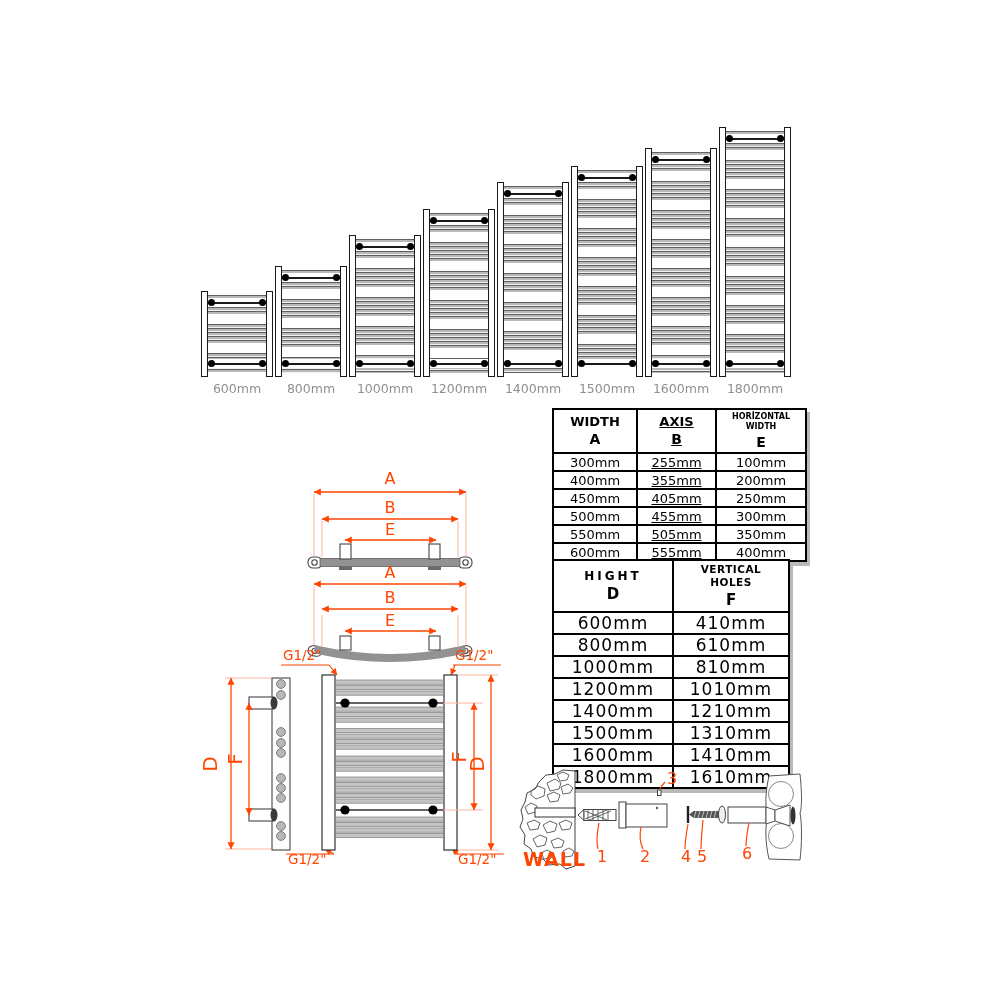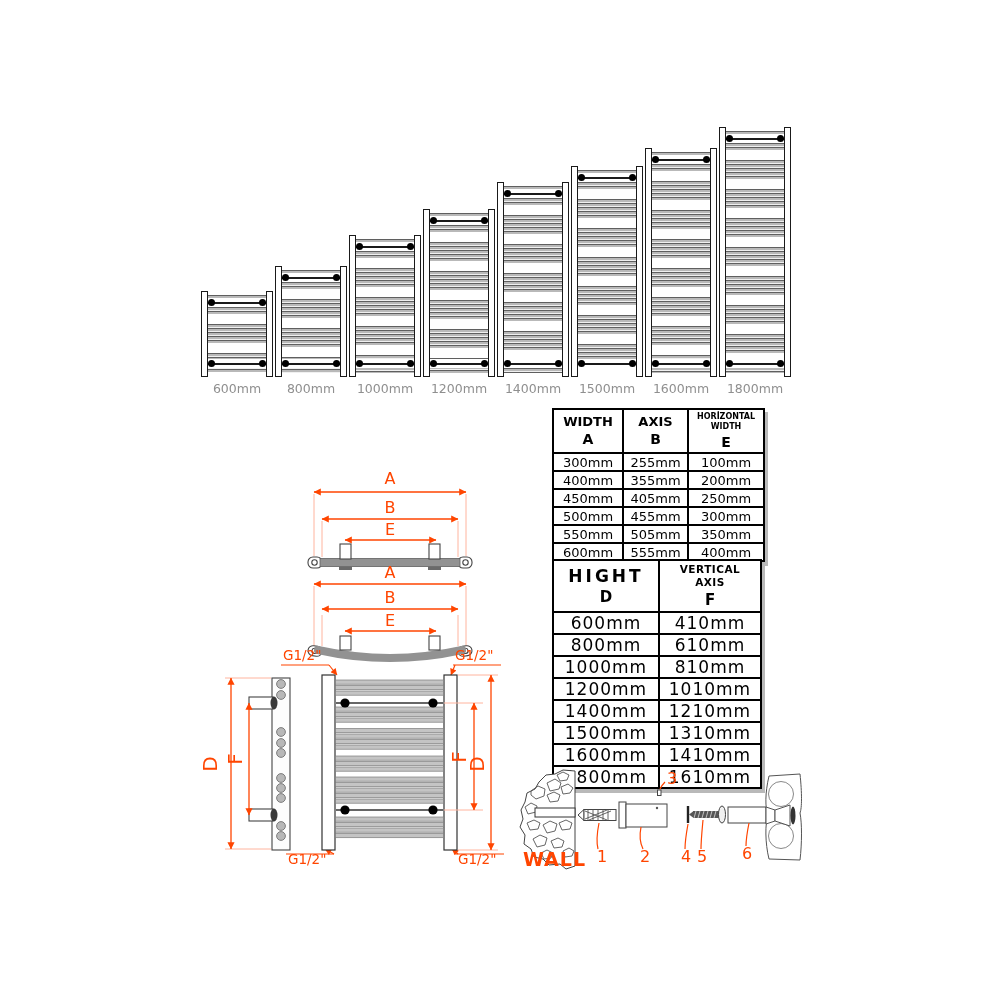--- a/index.html
+++ b/index.html
@@ -22,33 +22,33 @@
   .dotband{position:absolute;left:1px;right:1px;height:9px;background:#fff;}
   .dotband.top{top:7px;} .dotband.bot{bottom:9px;}
   .dotline{position:absolute;left:3px;right:3px;top:3.5px;height:2px;background:#1a1a1a;}
   .dot{position:absolute;width:7px;height:7px;border-radius:50%;background:#000;top:1px;}
   .dot.l{left:6px;} .dot.r{right:6px;}
   .rad-label{margin-top:4px;font-size:12.5px;color:#8f8f8f;white-space:nowrap;}
 
   
   table.spec{position:absolute;border-collapse:collapse;background:#fff;table-layout:fixed;
              box-shadow:3px 4px 0 #b9b9b9;}
-  table.spec th, table.spec td{border:2px solid #000;text-align:center;padding:0 4px;color:#000;}
+  table.spec th, table.spec td{border:2px solid #000;text-align:center;padding:0 11px;color:#000;}
   #size-table{left:552px;top:408px;width:183px;}
   #size-table th{height:42px;vertical-align:middle;}
   #size-table td{height:16px;font-size:13px;white-space:nowrap;}
-  #size-table .col0{width:60px;} #size-table .col1{width:55px;} #size-table .col2{width:66px;}
+  #size-table .col0{width:60px;} #size-table .col1{width:55px;text-decoration:underline;} #size-table .col2{width:66px;}
   #size-table th .tt{font-size:13px;line-height:1.15;}
   #size-table th.col2 .tt{font-size:8px;line-height:1.2;}
   #size-table th .tl{font-size:14px;margin-top:2px;}
   #height-table{left:552px;top:559px;width:190px;}
   #height-table th{height:50px;vertical-align:middle;}
   #height-table td{height:19px;font-size:17px;letter-spacing:1px;white-space:nowrap;}
   #height-table .col0{width:96px;} #height-table .col1{width:92px;}
-  #height-table th.col0 .tt{font-size:17px;letter-spacing:3px;}
+  #height-table th.col0 .tt{font-size:12px;letter-spacing:3px;}
   #height-table th.col1 .tt{font-size:10.5px;line-height:1.2;letter-spacing:0.5px;}
   #height-table th .tl{font-size:15px;margin-top:2px;}
 
   
   svg.diagram{position:absolute;overflow:visible;}
   #topviews{left:288px;top:468px;width:224px;height:200px;}
   #frontview{left:205px;top:638px;width:305px;height:232px;}
   #hardware{left:513px;top:763px;width:292px;height:112px;}
   .dl{stroke:#ff4500;stroke-width:1.3;}
   .ext{stroke:#ffb49e;stroke-width:1;}
@@ -267,21 +267,21 @@
   </table>
 
   <table class="spec" id="height-table">
     <thead>
         <tr>
           <th class="col0">
             <div class="tt">HIGHT</div>
             <div class="tl">D</div>
           </th>
           <th class="col1">
-            <div class="tt">VERTICAL AXIS</div>
+            <div class="tt">VERTICAL HOLES</div>
             <div class="tl">F</div>
           </th>
         </tr>
       </thead>
     <tbody>
         <tr>
           <td class="col0">600mm</td>
           <td class="col1">410mm</td>
         </tr>
         <tr>

